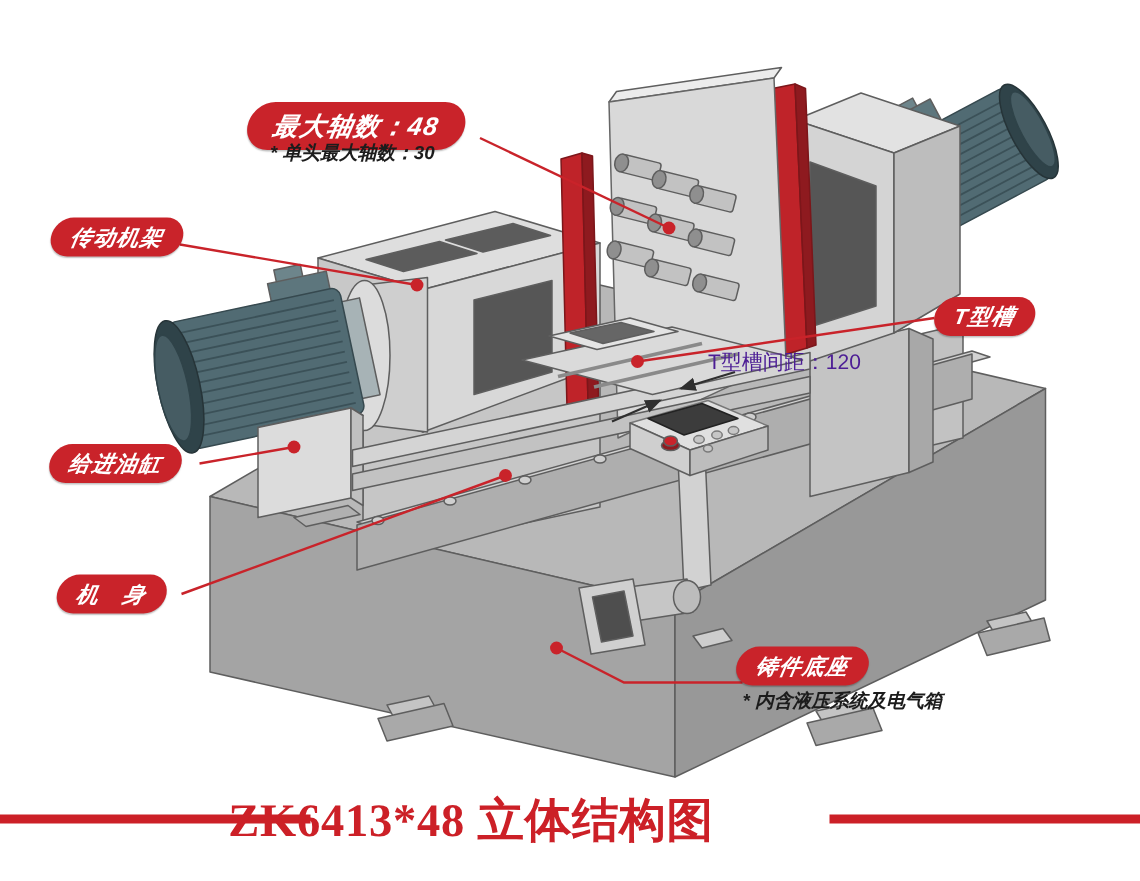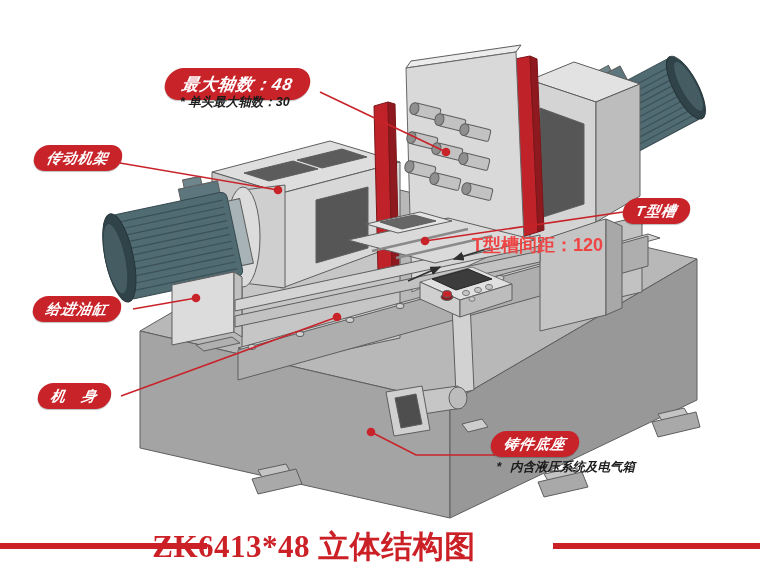--- a/index.html
+++ b/index.html
@@ -5,21 +5,21 @@
   html,body{margin:0;padding:0;background:#fff;}
   #stage{position:relative;width:760px;height:587px;background:#ffffff;overflow:hidden;
          font-family:"Liberation Sans",sans-serif;}
   #machine-svg{position:absolute;left:0;top:0;}
   .pill{position:absolute;background:#c9232a;color:#ffffff;font-style:italic;font-weight:bold;
         border-radius:13px;transform:skewX(-10deg);display:flex;align-items:center;justify-content:center;
         padding:0 13px;height:26px;font-size:14.5px;letter-spacing:1px;white-space:nowrap;
         box-shadow:0 1px 1px rgba(0,0,0,0.25);}
   .pill-lg{height:32px;font-size:17px;padding:0 17px;border-radius:16px;}
   .note{position:absolute;font-style:italic;font-weight:bold;font-size:12.5px;color:#1c1c1c;white-space:nowrap;}
-  .measure{position:absolute;left:472px;top:233px;font-size:18px;font-weight:700;color:#ef4444;white-space:nowrap;}
+  .measure{position:absolute;left:472px;top:233px;font-size:14px;font-weight:400;color:#4c1d95;white-space:nowrap;}
   .title-text{position:absolute;left:0;top:526px;width:628px;text-align:center;
               font-family:"Liberation Serif",serif;font-weight:bold;font-size:31px;color:#cc2027;
               letter-spacing:0.5px;}
   .bar{position:absolute;top:543px;height:6px;background:#cc2027;}
   .bar-left{left:0;width:207px;}
   .bar-right{left:553px;width:207px;}
 </style>
 </head>
 <body>
 
@@ -255,21 +255,21 @@
 
 <div class="pill" style="left:34px;top:145px;">传动机架</div>
 
 <div class="pill" style="left:33px;top:296px;">给进油缸</div>
 
 <div class="pill" style="left:38px;top:383px;">机　身</div>
 
 <div class="pill" style="left:623px;top:198px;">T型槽</div>
 
 <div class="pill" style="left:491px;top:431px;">铸件底座</div>
-<div class="note" style="left:495px;top:459px;font-family:Liberation Mono, monospace;">* 内含液压系统及电气箱</div>
+<div class="note" style="left:495px;top:459px;">* 内含液压系统及电气箱</div>
 
 <div class="measure">T型槽间距：120</div>
 
 <div class="bar bar-left"></div>
 <div class="title-text">ZK6413*48 立体结构图</div>
 <div class="bar bar-right"></div>
 
 </div>
 
 </body></html>

